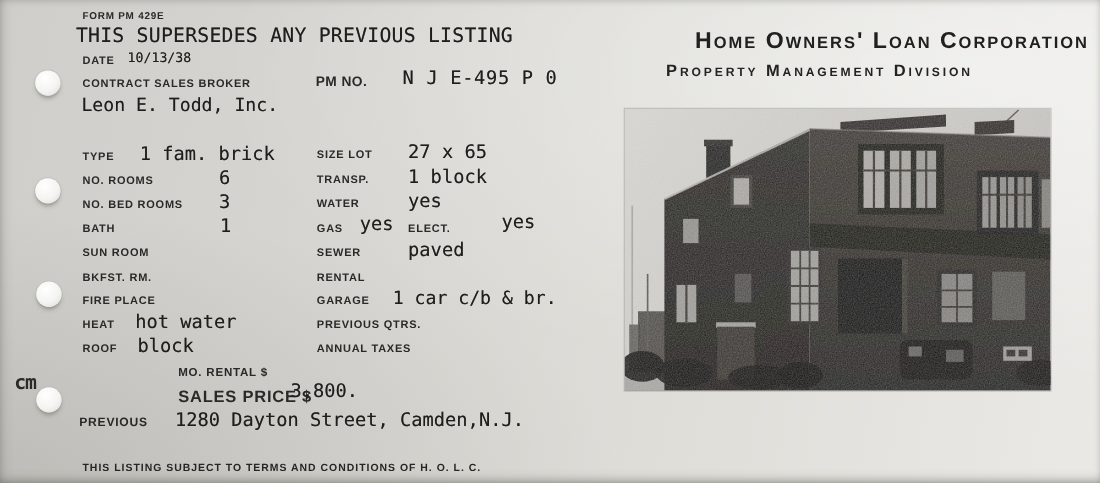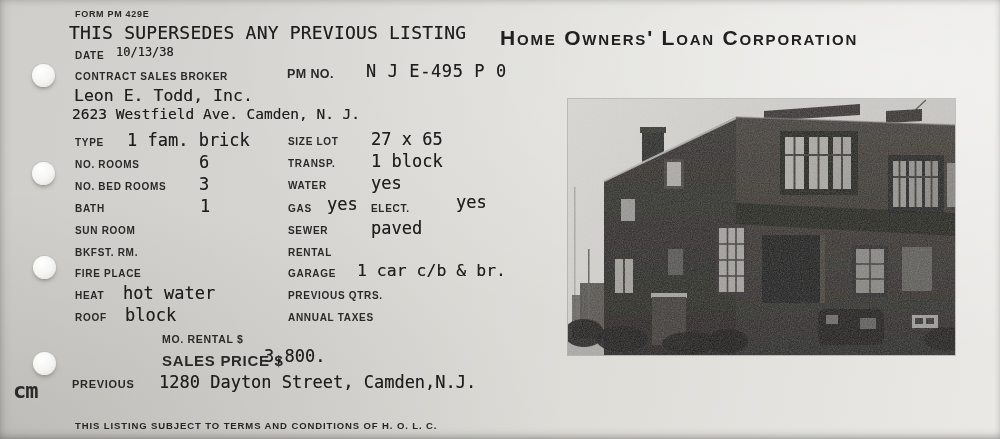--- a/index.html
+++ b/index.html
@@ -29,62 +29,62 @@
     font-size:17px;color:#1f1e1c;white-space:nowrap;line-height:1;
     text-shadow:0 0 .6px rgba(35,34,32,.55);
   }
   .hole{
     position:absolute;width:23px;height:23px;border-radius:50%;
     background:radial-gradient(circle at 38% 30%, #ffffff 0%, #f4f4f2 55%, #dddcd8 100%);
     box-shadow:0 3px 4px -1px rgba(120,119,113,.7), 0 0 0 1px rgba(185,184,179,.4);
   }
   .org{
     position:absolute;left:500px;top:27px;width:490px;
-    text-align:left;font-variant:small-caps;font-weight:bold;
+    text-align:right;font-variant:small-caps;font-weight:bold;
     font-size:21px;letter-spacing:1.8px;color:#21201e;white-space:nowrap;line-height:1;
   }
   .division{
     position:absolute;left:500px;top:57px;width:490px;
     text-align:center;font-variant:small-caps;font-weight:bold;
     font-size:15px;letter-spacing:2.6px;color:#242322;white-space:nowrap;line-height:1;
   }
   .photo{
     position:absolute;left:568px;top:99px;width:387px;height:256px;
     outline:1px solid rgba(60,58,54,.25);
   }
   .stamp{
-    position:absolute;left:13px;top:380px;
+    position:absolute;left:13px;top:340px;
     font-family:"DejaVu Sans Mono",monospace;font-weight:bold;
-    font-size:22px;color:#2b2a28;letter-spacing:-1px;line-height:1;
+    font-size:18px;color:#2b2a28;letter-spacing:-1px;line-height:1;
   }
   .footer{
     position:absolute;left:75px;top:421px;
     font-size:9.5px;font-weight:bold;letter-spacing:.9px;color:#272625;
     white-space:nowrap;line-height:1;
   }
 </style>
 </head>
 <body>
 
 <div class="card">
 
   <div class="org">Home Owners' Loan Corporation</div>
+  <div class="division">Property Management Division</div>
 
   <div class="lbl" style="left:75px;top:10px;font-size:9px">FORM PM 429E</div>
   <div class="val" style="left:69px;top:24px;font-size:18px;letter-spacing:.2px">THIS SUPERSEDES ANY PREVIOUS LISTING</div>
 
   <div class="lbl" style="left:75px;top:51px">DATE</div>
   <div class="val" style="left:116px;top:46px;font-size:12px">10/13/38</div>
 
   <div class="lbl" style="left:75px;top:72px">CONTRACT SALES BROKER</div>
   <div class="lbl" style="left:287px;top:68px;font-size:12.5px;letter-spacing:.4px">PM NO.</div>
   <div class="val" style="left:366px;top:63px;letter-spacing:.6px">N J E-495 P 0</div>
 
   <div class="val" style="left:74px;top:88px;font-size:16.5px">Leon E. Todd, Inc.</div>
-  <div class="val" style="left:72px;top:107px;font-size:14.5px">2623 Westfield Ave. Camden, N. J.</div>
 
   <div class="lbl" style="left:75px;top:138px">TYPE</div>
   <div class="val" style="left:127px;top:132px">1 fam. brick</div>
 
   <div class="lbl" style="left:75px;top:160px">NO. ROOMS</div>
   <div class="val" style="left:199px;top:154px">6</div>
 
   <div class="lbl" style="left:75px;top:182px">NO. BED ROOMS</div>
   <div class="val" style="left:199px;top:176px">3</div>
 

